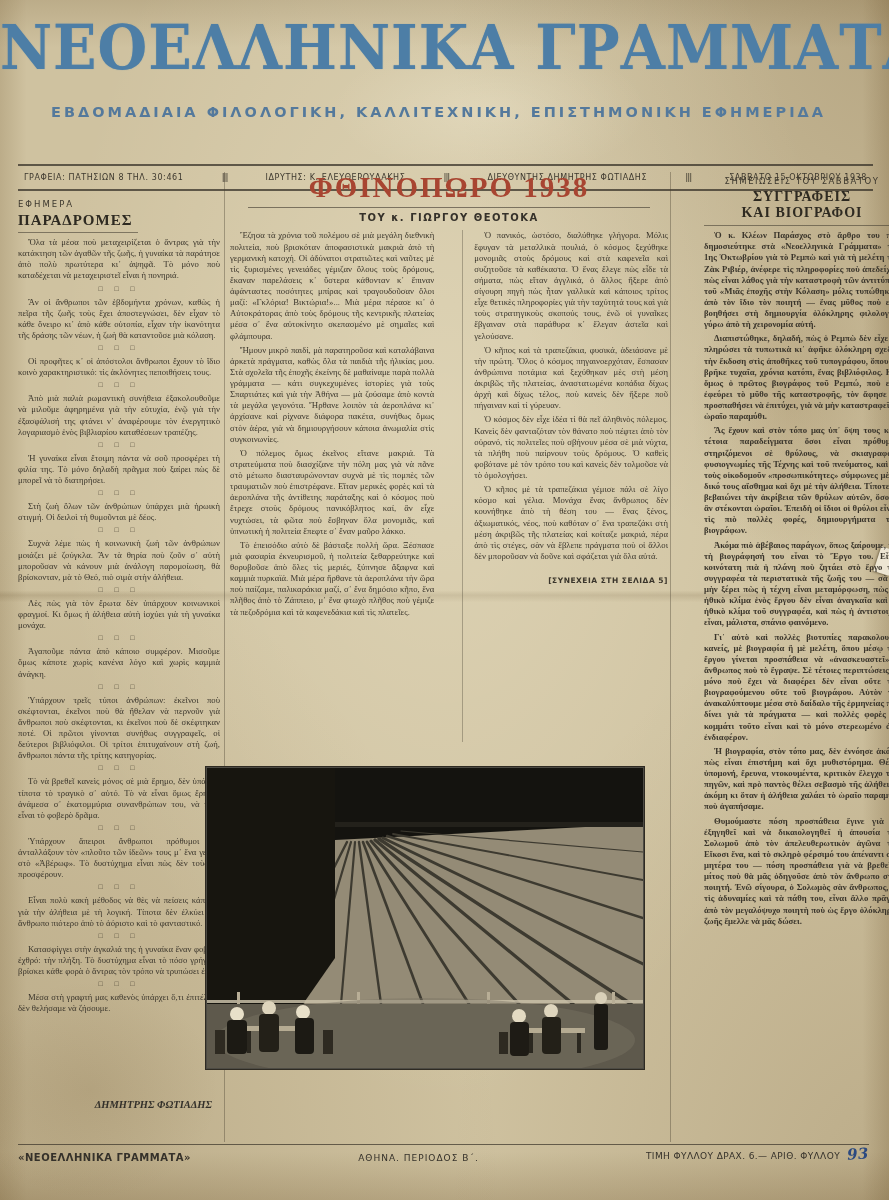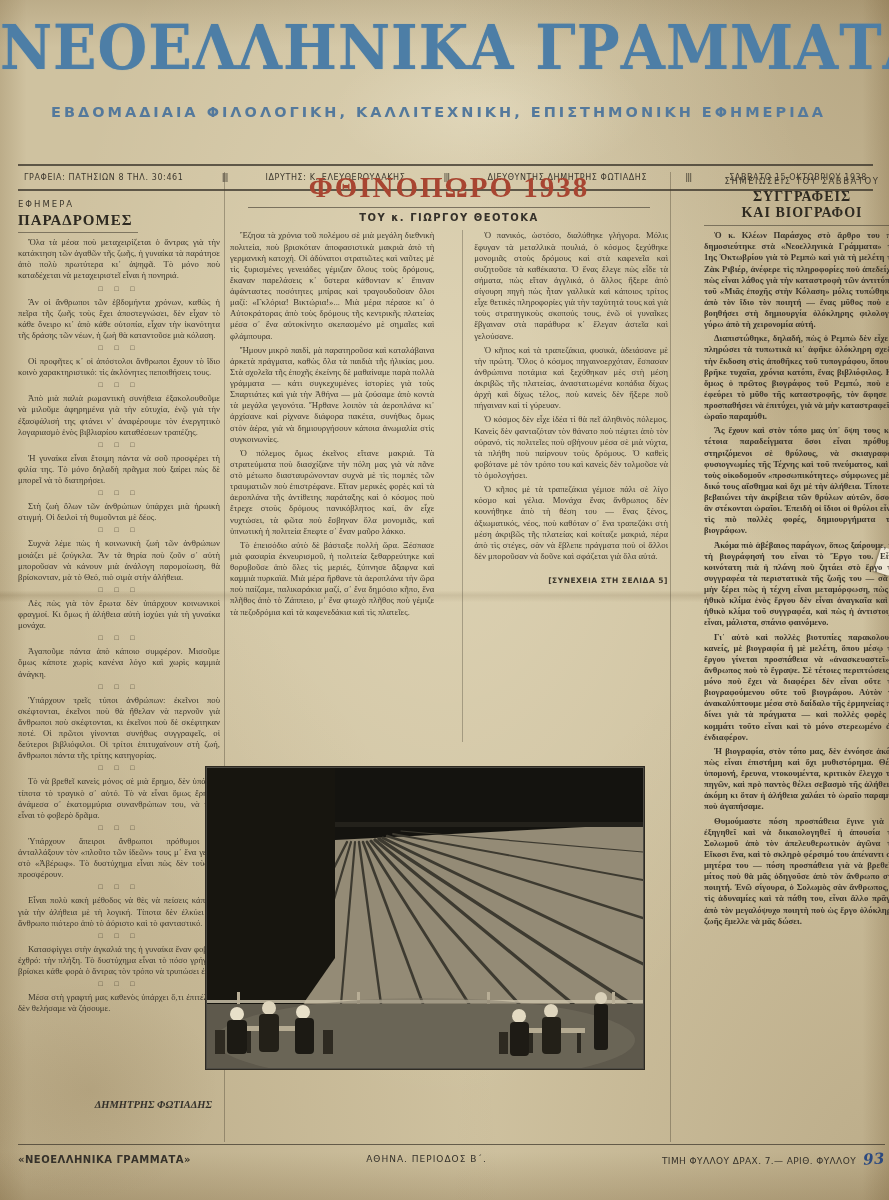--- a/index.html
+++ b/index.html
@@ -73,22 +73,22 @@
   .caption .cap2{font-size:7px;opacity:.85;}
 
   
   .col-right{position:absolute;left:704px;top:176px;width:196px;height:960px;overflow:hidden;}
   .col-right .kicker{text-align:center;letter-spacing:1.5px;}
   .col-right h2{margin:1px 0 4px 0;text-align:center;font-size:14px;letter-spacing:1px;color:#2e2a21;line-height:1.15;
     border-bottom:1px solid rgba(60,54,43,.55);padding-bottom:4px;}
   .right-pars{height:880px;overflow:hidden;font-weight:bold;}
 
   
-  .footer{position:absolute;left:18px;right:4px;top:1144px;border-top:1.5px solid rgba(55,50,40,.7);
-    display:flex;align-items:center;justify-content:space-between;padding-top:5px;
+  .footer{position:absolute;left:18px;right:20px;top:1144px;border-top:1.5px solid rgba(55,50,40,.7);
+    display:flex;align-items:flex-end;justify-content:space-between;
     font-family:"DejaVu Sans",sans-serif;color:#35312a;}
   .footer .fname{font-weight:bold;font-size:10px;letter-spacing:.5px;}
   .footer .fcity{font-size:9px;letter-spacing:1px;}
   .footer .fprice{font-size:9px;letter-spacing:.4px;}
   .footer .issue-no{display:inline-block;font-family:"DejaVu Serif",serif;font-style:italic;font-weight:bold;
     font-size:15px;color:#2c4a80;transform:rotate(-4deg);margin-left:4px;}
 </style>
 </head>
 <body>
 
@@ -248,18 +248,18 @@
         <p>Γι᾿ αὐτὸ καὶ πολλὲς βιοτυπίες παρακολουθεῖ κανείς, μὲ βιογραφία ἢ μὲ μελέτη, ὅπου μέσῳ τοῦ ἔργου γίνεται προσπάθεια νὰ «ἀνασκευαστεῖ» ὁ ἄνθρωπος ποὺ τὸ ἔγραψε. Σὲ τέτοιες περιπτώσεις τὸ μόνο ποὺ ἔχει νὰ διαφέρει δὲν εἶναι οὔτε τοῦ βιογραφούμενου οὔτε τοῦ βιογράφου. Αὐτὸν τὸν ἀνακαλύπτουμε μέσα στὸ δαίδαλο τῆς ἑρμηνείας ποὺ δίνει γιὰ τὰ πράγματα — καὶ πολλὲς φορὲς τὸ κομμάτι τοῦτο εἶναι καὶ τὸ μόνο στερεωμένο ἀπὸ ἐνδιαφέρον.</p>
         <p>Ἡ βιογραφία, στὸν τόπο μας, δὲν ἐννόησε ἀκόμη πὼς εἶναι ἐπιστήμη καὶ ὄχι μυθιστόρημα. Θέλει ὑπομονή, ἔρευνα, ντοκουμέντα, κριτικὸν ἔλεγχο τῶν πηγῶν, καὶ πρὸ παντὸς θέλει σεβασμὸ τῆς ἀλήθειας, ἀκόμη κι ὅταν ἡ ἀλήθεια χαλάει τὸ ὡραῖο παραμύθι ποὺ ἀγαπήσαμε.</p>
         <p>Θυμούμαστε πόση προσπάθεια ἔγινε γιὰ νὰ ἐξηγηθεῖ καὶ νὰ δικαιολογηθεῖ ἡ ἀπουσία τοῦ Σολωμοῦ ἀπὸ τὸν ἀπελευθερωτικὸν ἀγῶνα τοῦ Εἴκοσι ἕνα, καὶ τὸ σκληρὸ φέρσιμό του ἀπέναντι στὴ μητέρα του — πόση προσπάθεια γιὰ νὰ βρεθεῖ ὁ μίτος ποὺ θὰ μᾶς ὁδηγοῦσε ἀπὸ τὸν ἄνθρωπο στὸν ποιητή. Ἐνῶ σίγουρα, ὁ Σολωμὸς σὰν ἄνθρωπος, μὲ τὶς ἀδυναμίες καὶ τὰ πάθη του, εἶναι ἄλλο πρᾶγμα ἀπὸ τὸν μεγαλόψυχο ποιητὴ ποὺ ὡς ἔργο ὁλόκληρης ζωῆς ἔμελλε νὰ μᾶς δώσει.</p>
       </div>
   </div>
 
   <div class="footer">
     <span class="fname">«ΝΕΟΕΛΛΗΝΙΚΑ ΓΡΑΜΜΑΤΑ»</span>
     <span class="fcity">ΑΘΗΝΑ. ΠΕΡΙΟΔΟΣ Β΄.</span>
     <span class="fprice">
-      <span>ΤΙΜΗ ΦΥΛΛΟΥ ΔΡΑΧ. 7.— ΑΡΙΘ. ΦΥΛΛΟΥ</span>
+      <span>ΤΙΜΗ ΦΥΛΛΟΥ ΔΡΑΧ. 6.— ΑΡΙΘ. ΦΥΛΛΟΥ</span>
       <span class="issue-no">93</span>
     </span>
   </div>
 
 </div>
 
 </body></html>

